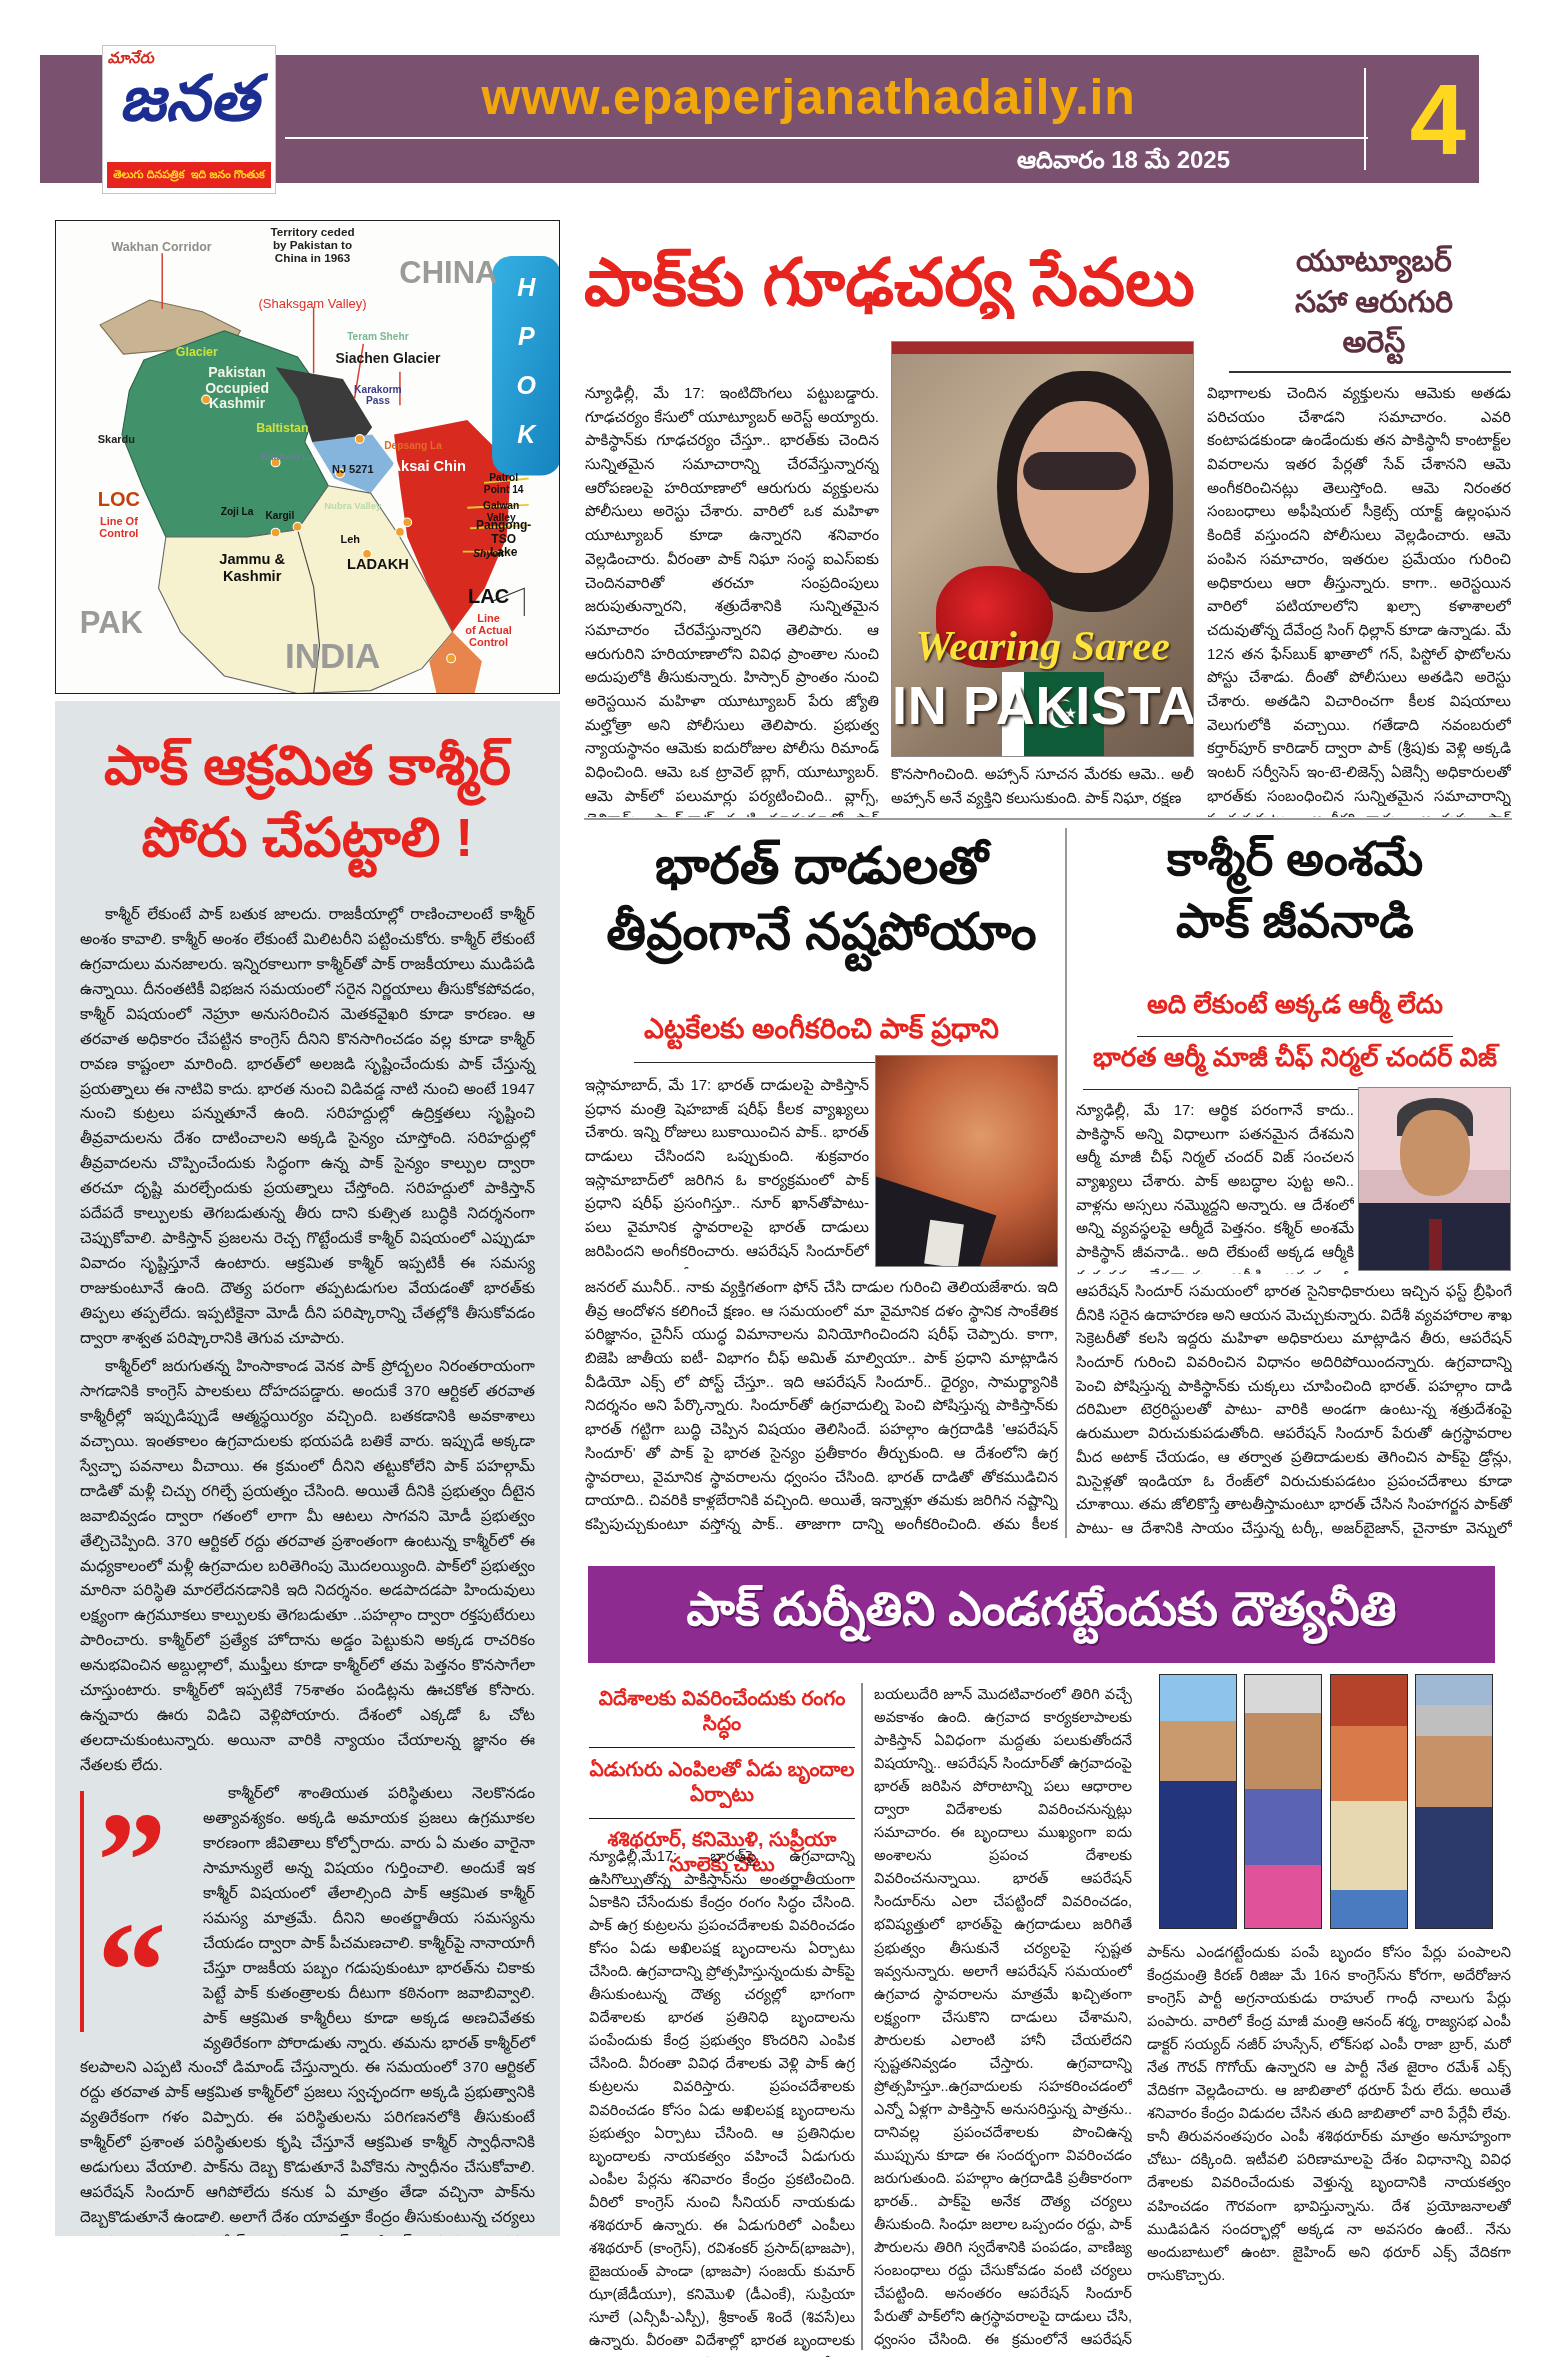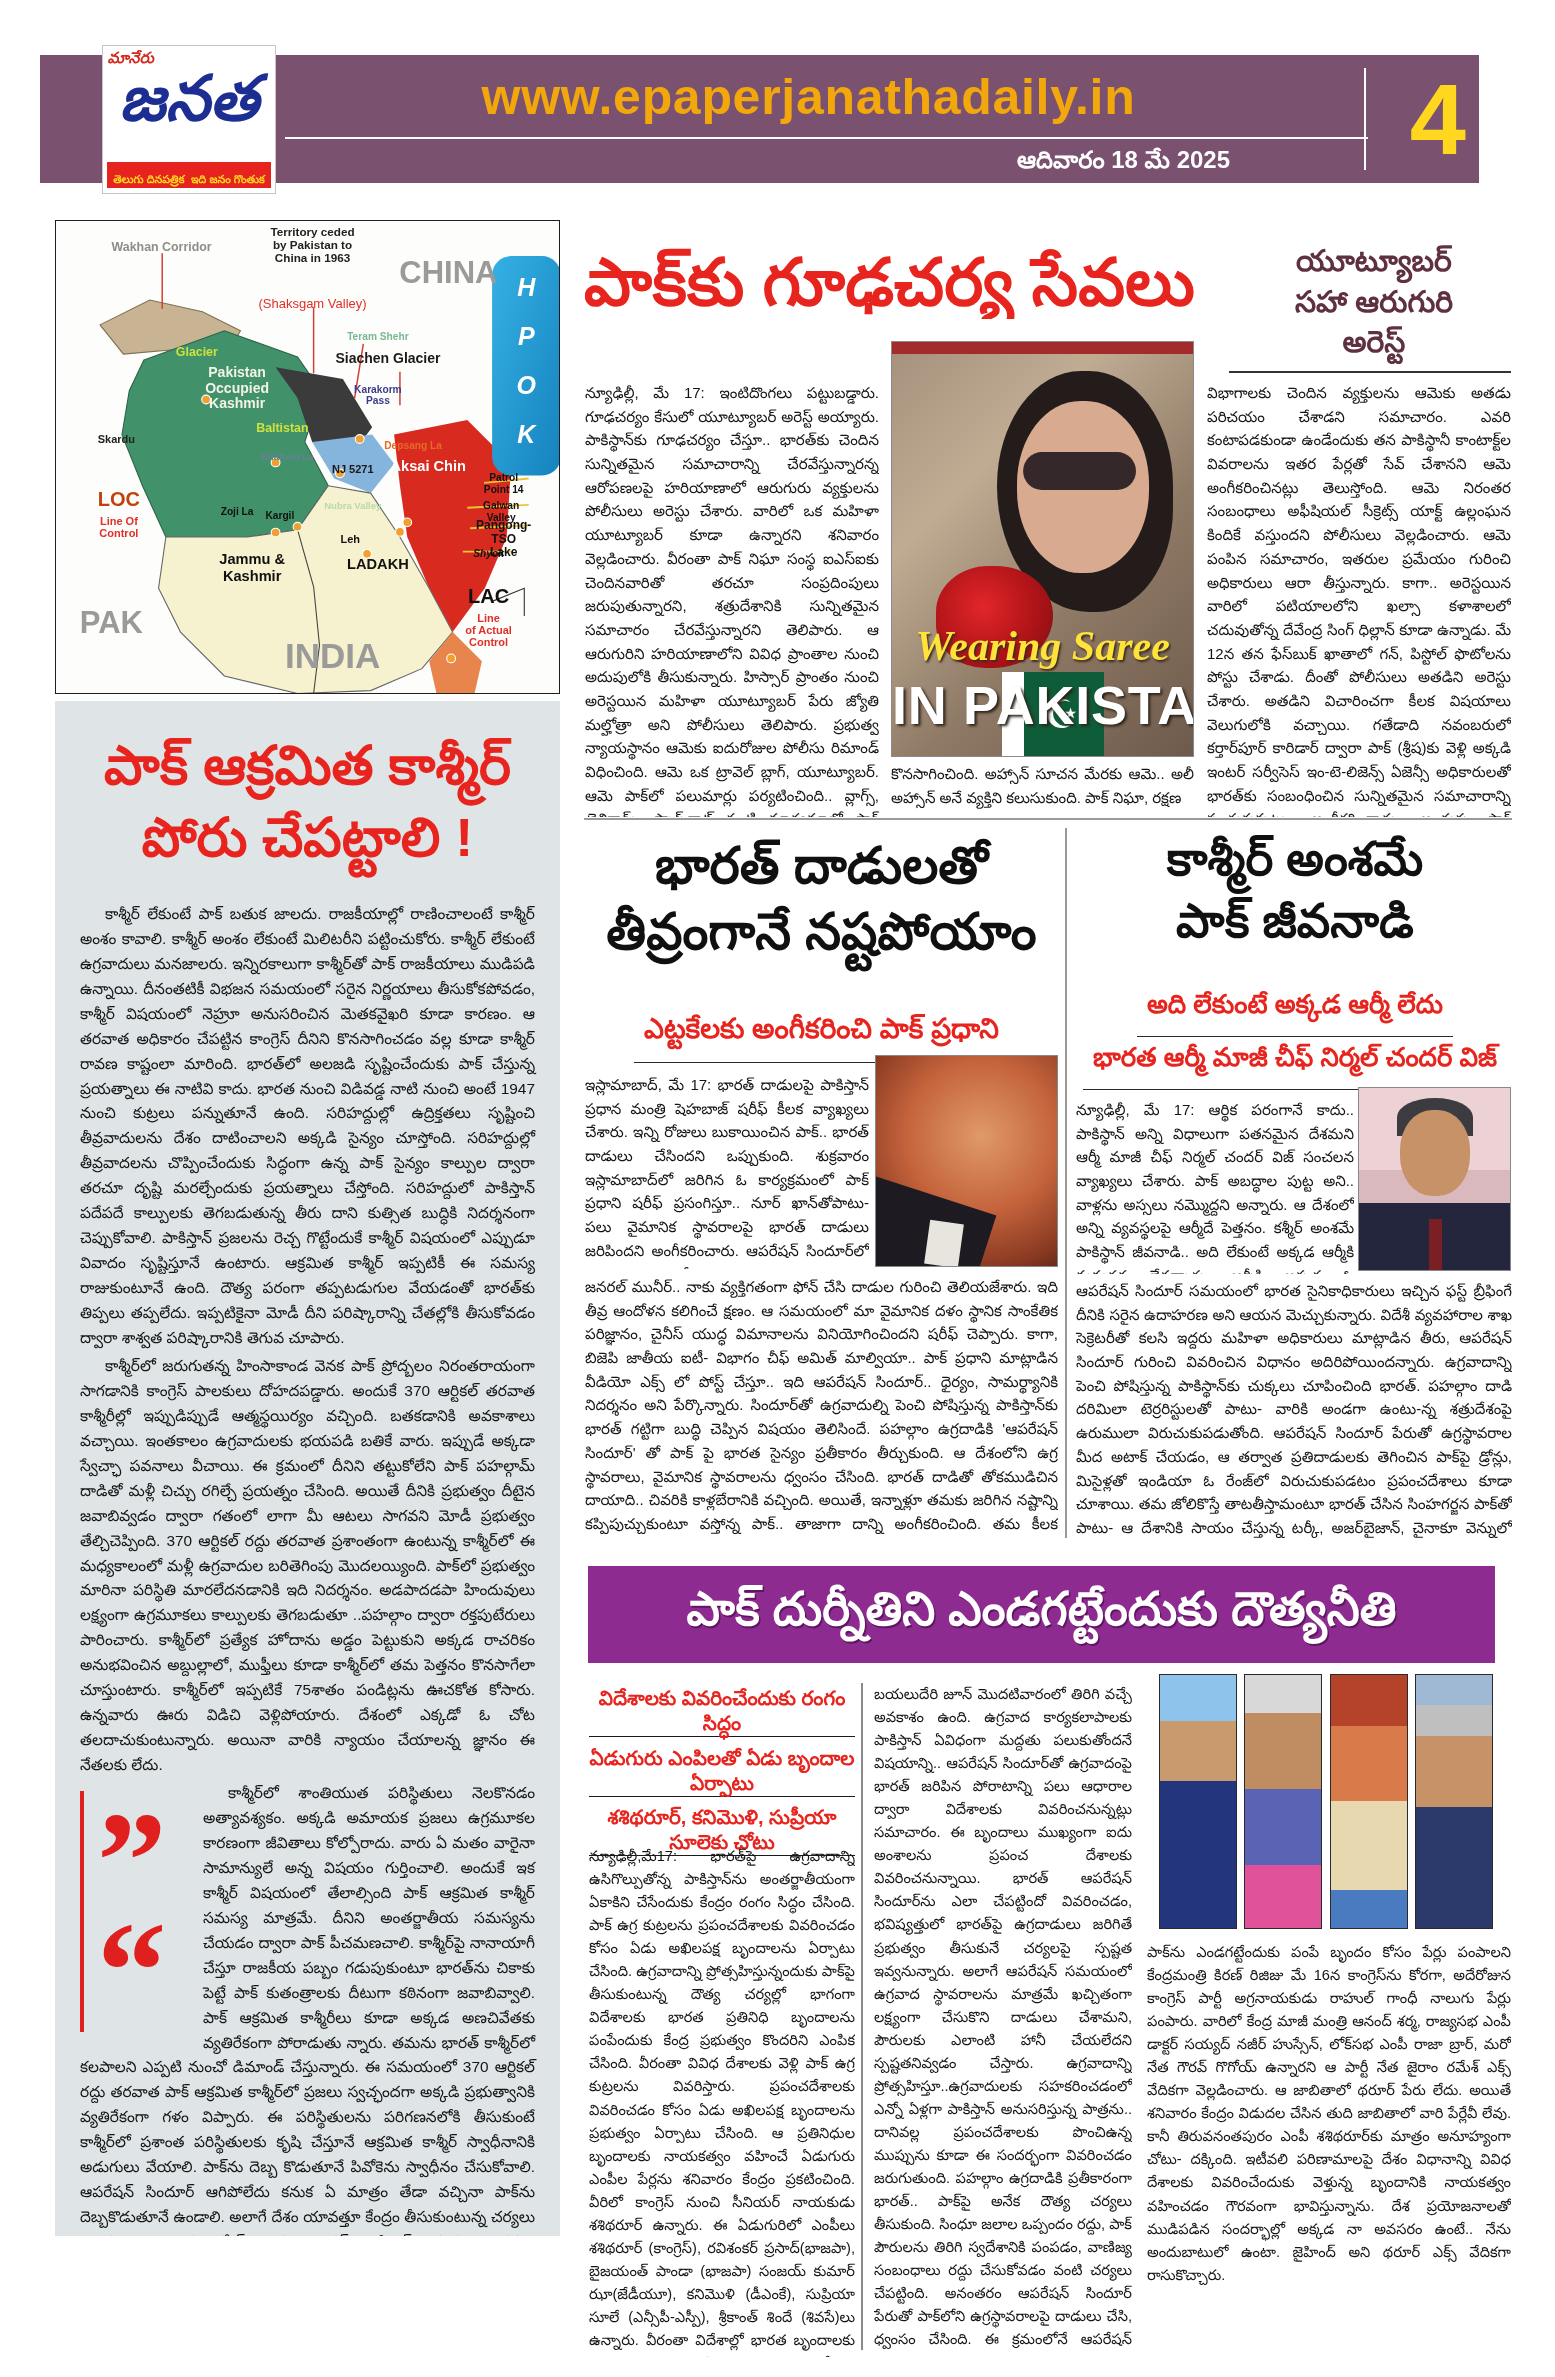--- a/index.html
+++ b/index.html
@@ -5,21 +5,21 @@
   html,body{margin:0;padding:0;background:#f2f2f2;}
   *{box-sizing:border-box;}
   body{font-family:"Liberation Sans","DejaVu Sans",sans-serif;color:#141414;}
   #page{position:relative;width:1556px;height:2377px;background:#fff;margin:0 auto;overflow:hidden;}
 
   
   .band{position:absolute;left:40px;top:55px;width:1439px;height:128px;background:#7b5170;padding-left:19px;}
   .logo-box{position:absolute;left:62px;top:-10.2px;width:174px;height:149px;background:#fff;border:0.7px solid #c9c2c6;padding:2.9px 4.4px;}
   .logo-pre{display:block;color:#d42a20;font-size:15.4px;font-weight:bold;font-style:italic;}
   .logo-main{display:block;text-align:center;color:#1d2e93;font-size:63px;font-weight:900;font-style:italic;line-height:1.0;margin-top:-2.9px;}
-  .logo-strip{position:absolute;left:4.4px;right:4.4px;bottom:4.4px;height:26px;background:#e6231e;color:#ffd71e;display:flex;justify-content:space-between;align-items:flex-end;font-size:11px;font-weight:bold;padding:0 5.9px;}
+  .logo-strip{position:absolute;left:4.4px;right:4.4px;bottom:4.4px;height:26px;background:#e6231e;color:#ffd71e;display:flex;justify-content:space-between;align-items:center;font-size:11px;font-weight:bold;padding:0 5.9px;}
   .url{position:absolute;left:278px;top:13px;width:981px;text-align:center;color:#f2a70c;font-size:50px;font-weight:bold;letter-spacing:0.7px;white-space:nowrap;overflow:hidden;}
   .band-line{position:absolute;left:245px;top:82px;width:1083px;height:2.2px;background:#fff;}
   .band-date{position:absolute;left:842px;top:91px;width:483px;text-align:center;color:#fff;font-size:24px;font-weight:bold;}
   .band-vline{position:absolute;left:1324px;top:13px;width:2.2px;height:102px;background:#fff;}
   .band-page{position:absolute;right:13px;top:0px;color:#ffd71e;font-size:101px;font-weight:900;line-height:128px;}
 
   
   .map{position:absolute;left:55px;top:220px;width:505px;height:474px;background:#fdfdfb;border:1.5px solid #1e1e1e;overflow:hidden;}
   .map svg{position:absolute;left:0;top:0;}
   .map-label{position:absolute;transform:translate(-50%,0);text-align:center;line-height:1.12;white-space:pre-line;}
@@ -69,21 +69,21 @@
   .pv-hair{position:absolute;left:38px;top:10.2px;width:76px;height:38px;background:#3c3c40;border-radius:50% 50% 0 0;}
   .pv-face{position:absolute;left:41px;top:22px;width:70px;height:86px;background:#c89268;border-radius:46%;}
   .pv-suit{position:absolute;left:0;bottom:0;width:100%;height:67px;background:#23263c;}
   .pv-tie{position:absolute;left:70px;bottom:0;width:13px;height:51px;background:#7a1f24;}
 
   
   .banner{position:absolute;left:588px;top:1566px;width:907px;height:97px;background:#8e2b90;display:flex;align-items:center;justify-content:center;}
   .banner div{color:#fff;font-size:47px;font-weight:900;white-space:nowrap;text-shadow:1.5px 1.5px 0 #5e1660;}
   .b-subs{position:absolute;left:589px;top:1677px;width:266px;}
   .b-sub{text-align:center;padding:8.8px 0 0;}
-  .b-sub span{display:inline-block;color:#e8241e;font-size:20px;font-weight:800;border-bottom:1.5px solid #1a1a1a;line-height:1.25;}
+  .b-sub span{display:inline-block;color:#e8241e;font-size:20px;font-weight:800;padding-bottom:11px;border-bottom:1.5px solid #1a1a1a;line-height:1.25;}
   .vrule-b{position:absolute;left:861px;top:1683px;width:1.5px;height:667px;background:#8a8a8a;}
   .mp-photos{position:absolute;left:1159px;top:1674px;width:334px;height:255px;display:flex;gap:7.3px;}
   .mp{flex:1;border:0.7px solid #2a2a2a;overflow:hidden;position:relative;}
   .mp1{background:linear-gradient(180deg,#8ec4ec 0 18%,#c99a6e 18% 42%,#23357c 42% 100%);}
   .mp2{background:linear-gradient(180deg,#d8d8d8 0 15%,#c08c62 15% 45%,#5b63b5 45% 75%,#e0529a 75% 100%);}
   .mp3{background:linear-gradient(180deg,#b5432a 0 20%,#d97a4a 20% 50%,#e8d8b0 50% 85%,#4a7bc0 85% 100%);}
   .mp4{background:linear-gradient(180deg,#9fb8d4 0 12%,#bfbfbf 12% 24%,#c89268 24% 52%,#2c3a6b 52% 100%);}
 </style>
 </head>
 <body>

